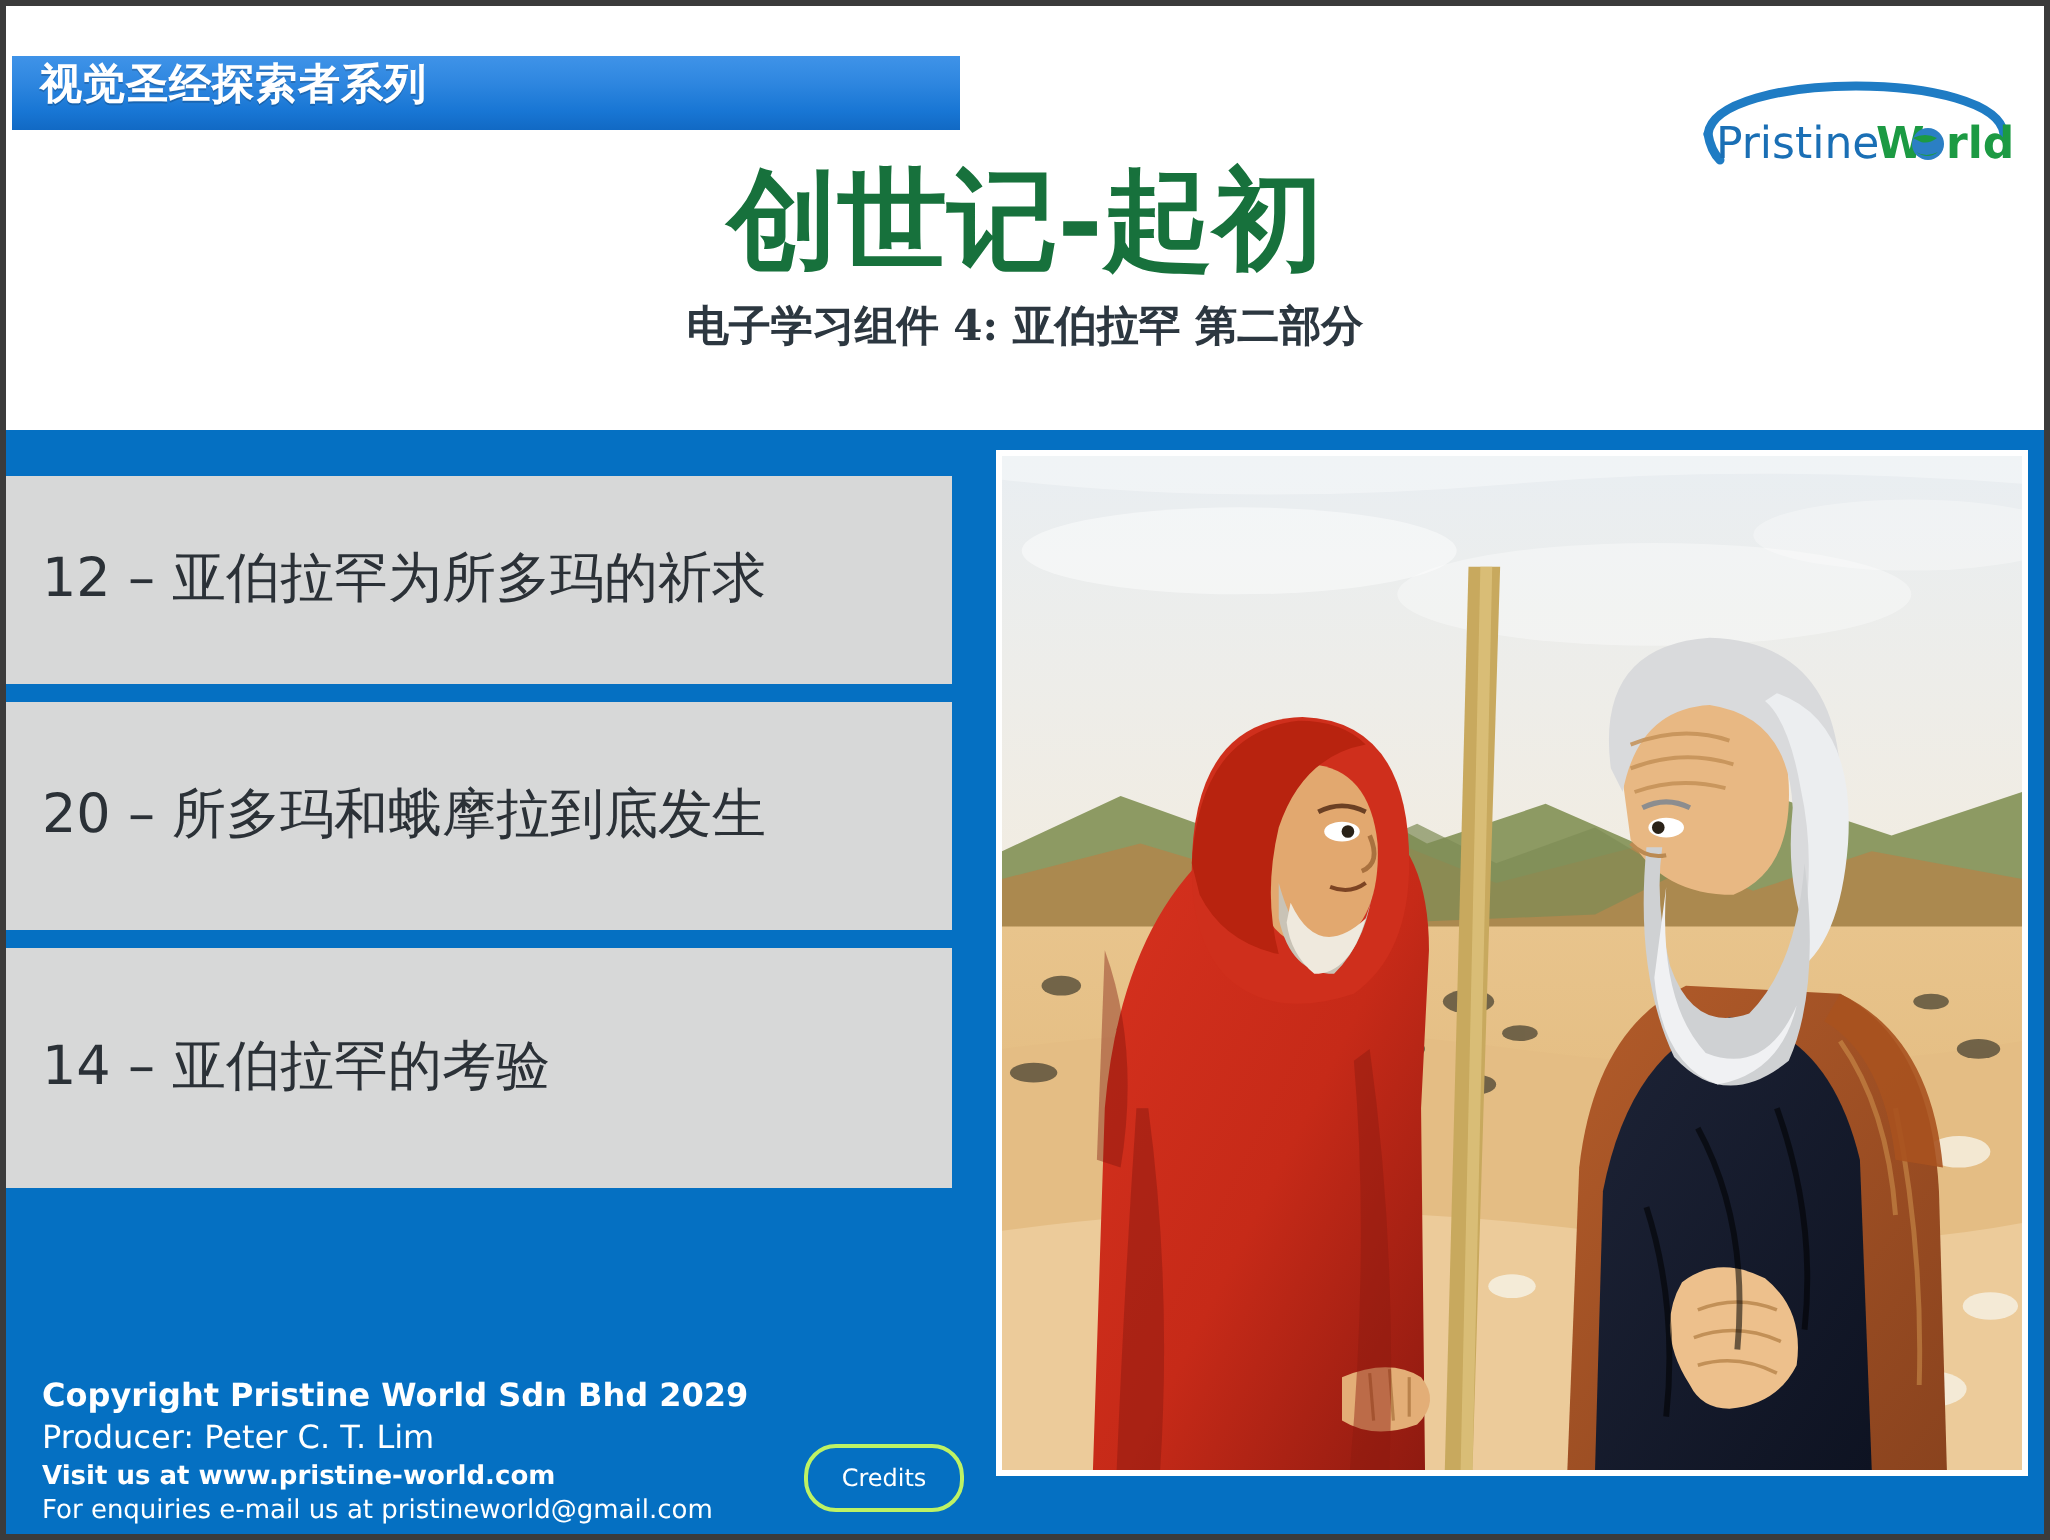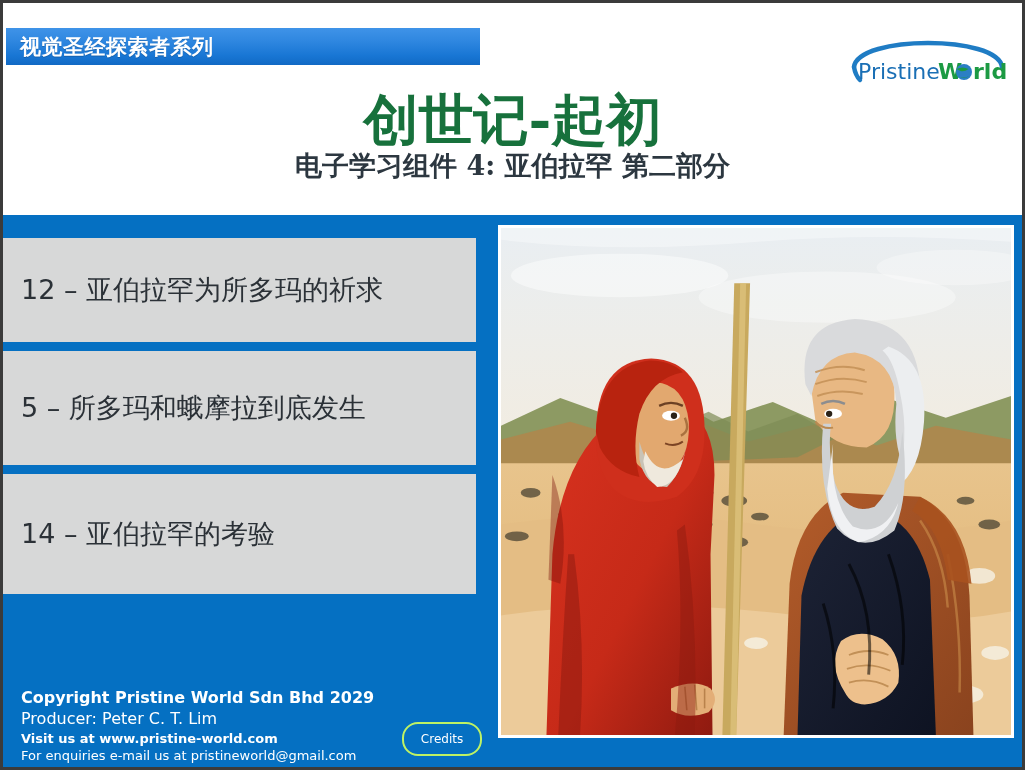--- a/index.html
+++ b/index.html
@@ -17,21 +17,21 @@
   
   #top-area{
     position:absolute;left:0;top:0;width:100%;height:212px;
     background:#ffffff;
   }
 
   #series-banner{
     position:absolute;left:3px;top:25px;
     width:474px;height:37px;
     background:linear-gradient(to bottom,#3f93e8 0%,#2f87e0 35%,#1876d4 75%,#1169c4 100%);
-    display:flex;align-items:center;
+    display:flex;
   }
   #series-banner .txt{
     color:#ffffff;
     font-family:"DejaVu Sans","Liberation Sans",sans-serif;
     font-weight:bold;
     font-size:21px;
     letter-spacing:0.5px;
     padding-left:14px;
     text-shadow:0 1px 0 rgba(0,0,0,0.18);
     white-space:nowrap;
@@ -39,36 +39,36 @@
 
   
   #logo{
     position:absolute;right:14px;top:24px;
     width:160px;height:62px;
   }
   #logo svg{display:block;width:160px;height:62px;}
 
   
   #main-title{
-    position:absolute;left:0;top:88px;width:100%;
+    position:absolute;left:0;top:78px;width:100%;
     text-align:center;
     color:#17713c;
     font-family:"DejaVu Serif","Liberation Serif",serif;
     font-weight:bold;
     font-size:55px;
     line-height:1.05;
     white-space:nowrap;
   }
   #sub-title{
     position:absolute;left:0;top:148px;width:100%;
     text-align:center;
     color:#2c3740;
     font-family:"DejaVu Serif","Liberation Serif",serif;
     font-weight:bold;
-    font-size:27px;
+    font-size:21px;
     line-height:1.1;
     white-space:nowrap;
   }
 
   
   #body-area{
     position:absolute;left:0;top:212px;width:100%;height:558px;
     background:#0570c2;
   }
 
@@ -163,21 +163,21 @@
     <div id="menu">
 
       <div class="menu-item h1">
         <span class="label">
           <span>12 – 亚伯拉罕为所多玛的祈求</span>
         </span>
       </div>
 
       <div class="menu-item h2">
         <span class="label">
-          <span>5 – 所多玛和蛾摩拉到底发生</span>
+          <span>20 – 所多玛和蛾摩拉到底发生</span>
         </span>
       </div>
 
       <div class="menu-item h3">
         <span class="label">
           <span>14 – 亚伯拉罕的考验</span>
         </span>
       </div>
 
     </div>

